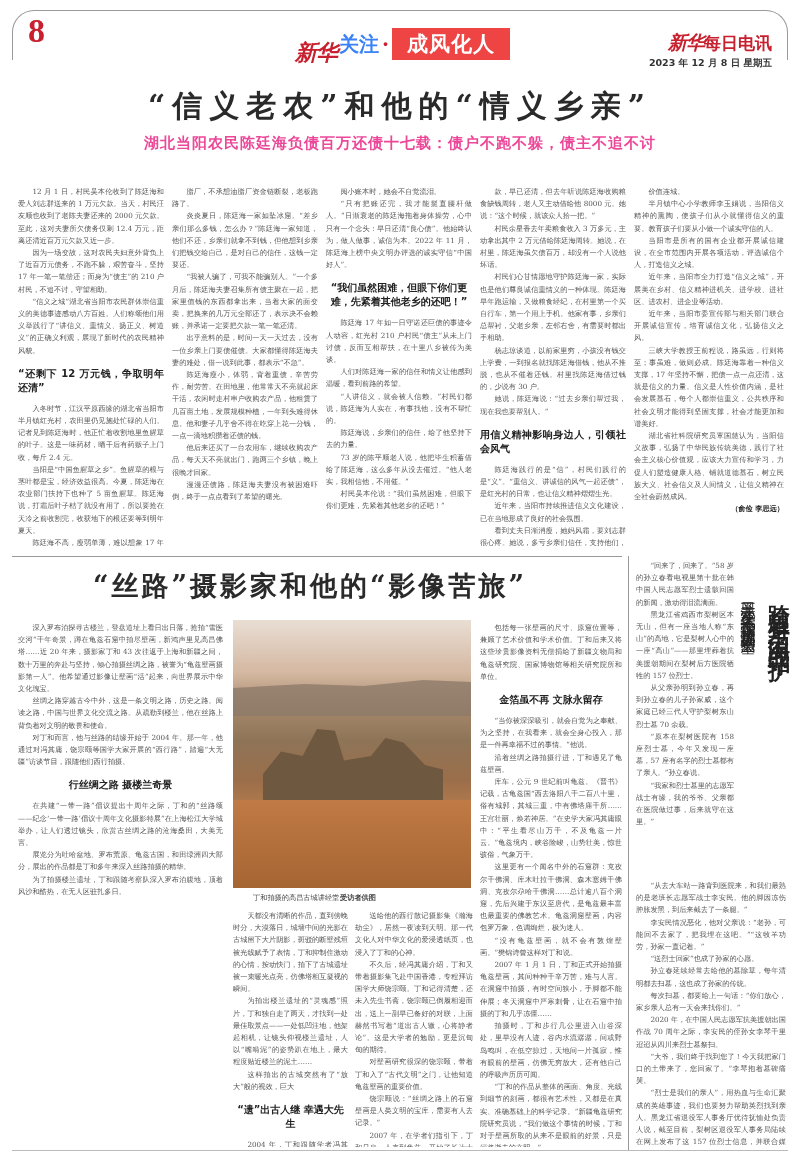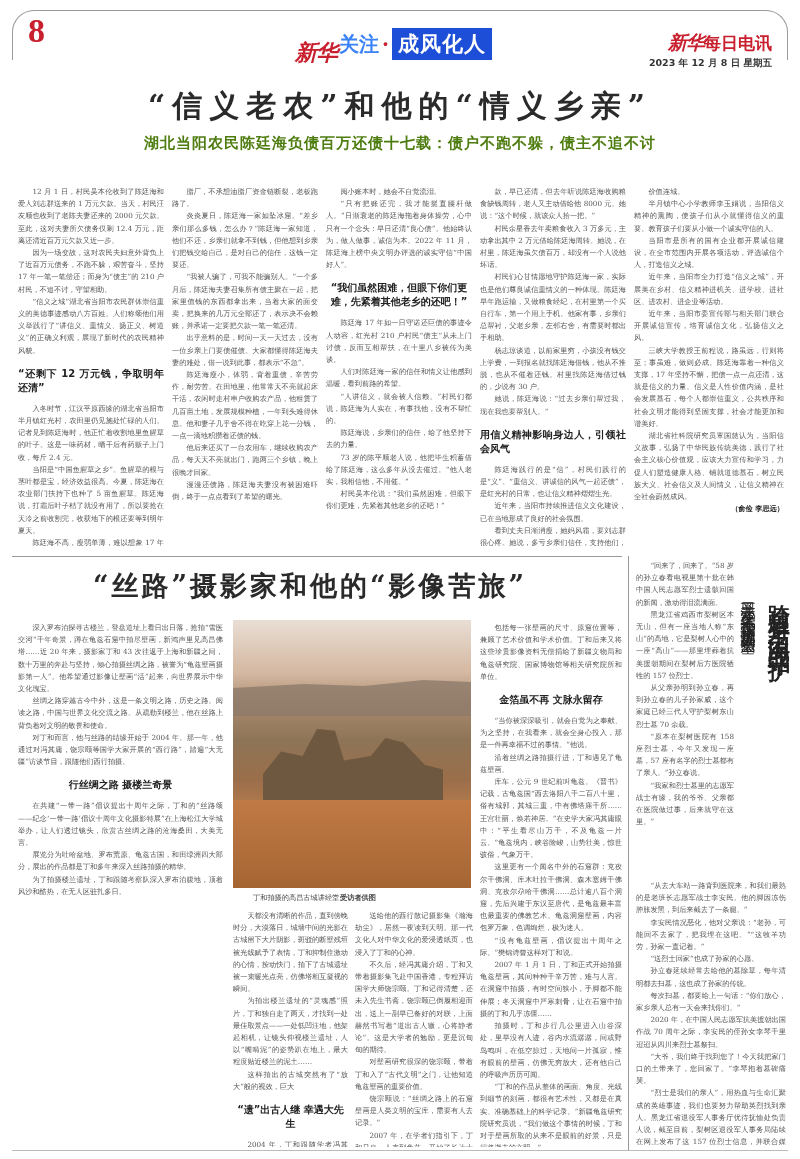--- a/index.html
+++ b/index.html
@@ -8,33 +8,33 @@
 
   
   .masthead { position: absolute; left: 12px; top: 10px; width: 776px; height: 50px;
     border: 1.5px solid #9a9a9a; border-bottom: none; border-radius: 22px 22px 0 0; }
   .page-no { position: absolute; left: 28px; top: 14px; font-family: "Liberation Serif", serif;
     font-weight: bold; font-size: 34px; color: #c8202e; line-height: 1; }
   .section-brand { position: absolute; left: 295px; top: 20px; display: flex; align-items: center; }
   .brand-script { font-family: "DejaVu Serif", serif; font-style: italic; font-weight: bold; color: #c8202e; font-size: 22px; letter-spacing: -1px; margin-top: 18px; }
   .section-sub { font-family: "DejaVu Sans", sans-serif; color: #3b82f6; font-size: 20px; font-weight: bold; margin-left: 2px; }
   .section-dot { color: #c8202e; font-size: 20px; margin: 0 3px; font-weight: bold; }
-  .section-badge { background: #1d4ed8; color: #fff; font-family: "DejaVu Sans", sans-serif; font-weight: bold;
-    font-size: 21px; padding: 2px 6px; letter-spacing: 1px; }
+  .section-badge { background: #ef4444; color: #fff; font-family: "DejaVu Sans", sans-serif; font-weight: bold;
+    font-size: 21px; padding: 2px 15px; letter-spacing: 1px; }
   .paper-brand { position: absolute; right: 28px; top: 12px; text-align: right; }
   .paper-name { display: flex; align-items: baseline; justify-content: flex-end; }
   .paper-name .brand-script { font-size: 19px; }
   .paper-name .paper-sub { color: #c8202e; font-family: "DejaVu Serif", serif; font-weight: bold; font-size: 17px; }
   .paper-date { font-family: "DejaVu Sans", sans-serif; font-size: 9.5px; color: #333; font-weight: bold; margin-top: 1px; }
 
   
   .headline1 { position: absolute; left: 0; width: 800px; top: 86px; text-align: center;
     font-family: "DejaVu Serif", serif; font-weight: bold; font-size: 30px; color: #2a2a2a; letter-spacing: 7px; }
   .subhead1 { position: absolute; left: 0; width: 800px; top: 134px; text-align: center;
-    font-family: "DejaVu Sans", sans-serif; font-size: 15px; color: #4d7c0f; letter-spacing: 1px; }
+    font-family: "DejaVu Sans", sans-serif; font-size: 15px; color: #ec4899; letter-spacing: 1px; }
 
   
   .col { position: absolute; font-size: 7.2px; line-height: 12.2px; color: #555; text-align: justify; overflow: hidden; }
   .col p { text-indent: 2em; }
   .col .subtitle { font-family: "DejaVu Sans", sans-serif; font-weight: bold; font-size: 10px; color: #222;
     text-indent: 0; line-height: 14px; margin: 10px 0 8px; }
   .col .subtitle.center { text-align: center; }
   .col .byline { text-align: right; font-family: "DejaVu Sans", sans-serif; font-weight: bold; color: #222; text-indent: 0; }
 
   .divider { position: absolute; left: 0; width: 800px; height: 1px; background: #999; }
@@ -183,21 +183,21 @@
   <p>2007 年，在学者们指引下，丁和只身一人来到龟兹，开始了长达十余年的石窟壁画拍摄。</p>
 </div>
 
 <div class="col" style="left:480px; top:622px; width:142px; height:525px;">
   <p>包括每一张壁画的尺寸、原窟位置等，兼顾了艺术价值和学术价值。丁和后来又将这些珍贵影像资料无偿捐给了新疆文物局和龟兹研究院、国家博物馆等相关研究院所和单位。</p>
   <div class="subtitle center">金箔虽不再  文脉永留存</div>
   <p>“当你被深深吸引，就会自觉为之奉献、为之坚持，在我看来，就会全身心投入，那是一件再幸福不过的事情。”他说。</p>
   <p>沿着丝绸之路拍摄行进，丁和遇见了龟兹壁画。</p>
   <p>库车，公元 9 世纪前叫龟兹。《晋书》记载，古龟兹国“西去洛阳八千二百八十里，俗有城郭，其城三重，中有佛塔庙千所……王宫壮丽，焕若神居。”在史学大家冯其庸眼中：“平生看尽山万千，不及龟兹一片云。”龟兹境内，峡谷险峻，山势壮美，惊世骇俗，气象万千。</p>
   <p>这里更有一个闻名中外的石窟群：克孜尔千佛洞、库木吐拉千佛洞、森木塞姆千佛洞、克孜尔尕哈千佛洞……总计逾八百个洞窟，先后兴建于东汉至唐代，是龟兹最丰富也最重要的佛教艺术。龟兹洞窟壁画，内容包罗万象，色调绚烂，极为迷人。</p>
-  <p>“没有龟兹壁画，倡议提出十周年之际。”樊锦诗曾这样对丁和说。</p>
+  <p>“没有龟兹壁画，就不会有敦煌壁画。”樊锦诗曾这样对丁和说。</p>
   <p>2007 年 1 月 1 日，丁和正式开始拍摄龟兹壁画，其间种种千辛万苦，难与人言。在洞窟中拍摄，有时空间狭小，手脚都不能伸展；冬天洞窟中严寒刺骨，让在石窟中拍摄的丁和几乎冻僵……</p>
   <p>拍摄时，丁和步行几公里进入山谷深处，里早没有人迹，谷内水流潺潺，间或野鸟鸣叫，在低空掠过，天地间一片孤寂，惟有眼前的壁画，仿佛无穷放大，还有他自己的呼吸声历历可闻。</p>
   <p>“丁和的作品从整体的画面、角度、光线到细节的刻画，都很有艺术性，又都是在真实、准确基础上的科学记录。”新疆龟兹研究院研究员说，“我们做这个事情的时候，丁和对于壁画所取的从来不是眼前的好景，只是行将逝去的文明。”</p>
 
 </div>
 
 <div class="vdivider" style="left:628px; top:556px; height:594px;"></div>
 
 <div class="vtitle-main">跨越岁月与山海的守护</div>
 <div class="vtitle-sub">黑龙江一家三代七十余载守护抗美援朝烈士墓</div>

